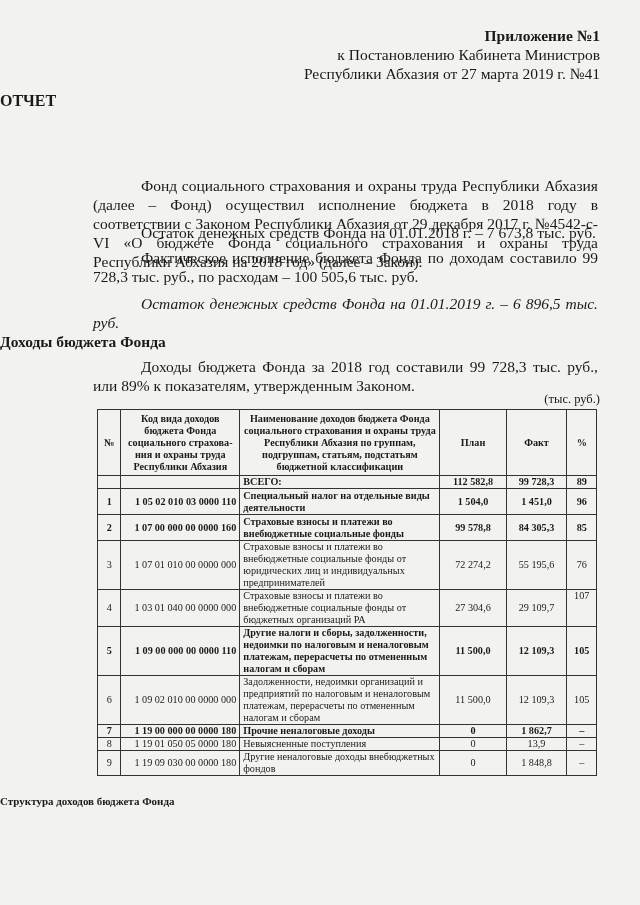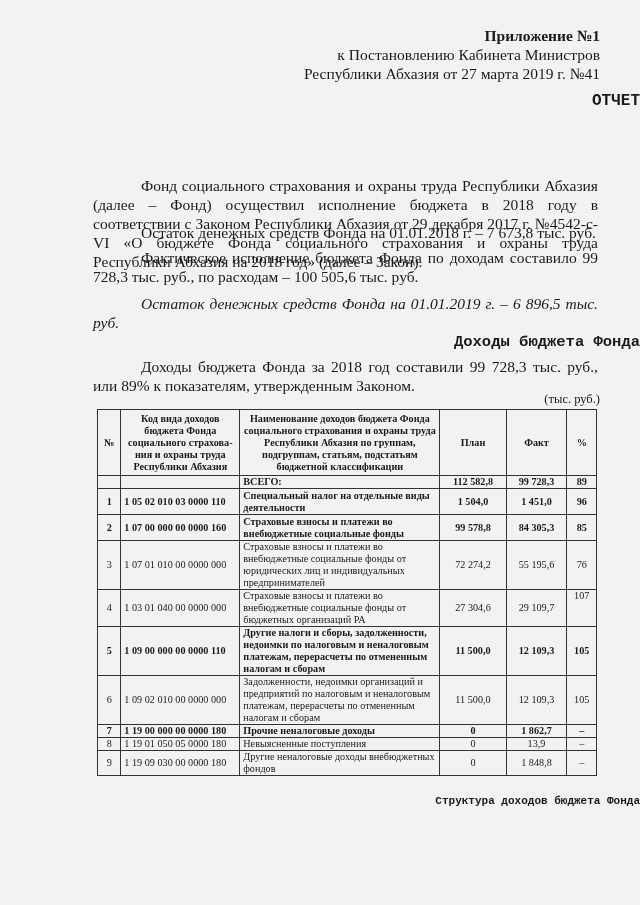--- a/index.html
+++ b/index.html
@@ -6,41 +6,41 @@
   body {
     width: 640px; height: 905px; overflow: hidden;
     background: #f2f2f0;
     font-family: "Liberation Serif", serif;
     color: #1a1a1a;
     position: relative;
   }
   .page { position: absolute; left: 0; top: 0; width: 640px; height: 905px; }
   .appendix { position: absolute; right: 40px; top: 26px; text-align: right; font-size: 15.5px; line-height: 19px; }
   .appendix .title { font-weight: bold; }
-  .center { position: absolute; left: 0; width: 640px; text-align: right; font-weight: bold; font-family: Liberation Mono, monospace; }
+  .center { position: absolute; left: 0; width: 640px; text-align: left; font-weight: bold; }
   .report-title { top: 92px; font-size: 16px; }
   .report-subtitle { top: 123px; font-size: 15.5px; line-height: 19px; }
   .para { position: absolute; left: 93px; width: 505px; font-size: 15.5px; line-height: 19px; text-align: justify; }
   .para .ind { display: inline-block; width: 48px; }
   .p1 { top: 176px; text-align-last: left; font-family: Liberation Serif, serif; }
   .p2 { top: 223px; }
   .p3 { top: 248px; text-align-last: left; }
   .p4 { top: 294px; font-style: italic; }
   .income-heading { top: 333px; font-size: 15.5px; }
   .p5 { top: 357px; text-align-last: left; }
   .units { position: absolute; right: 40px; top: 392px; font-size: 12.5px; }
   table.t {
     position: absolute; left: 97px; top: 409px; width: 500px;
     border-collapse: collapse; font-size: 10.2px; line-height: 12px;
     font-family: "Liberation Serif", serif;
   }
   table.t td, table.t th { border: 1px solid #333; padding: 0 3px; vertical-align: middle; }
   table.t th { font-weight: bold; text-align: center; }
   .c-no { width: 16px; text-align: center; }
-  .c-code { width: 110px; text-align: left; }
+  .c-code { width: 110px; text-align: right; }
   .c-name { width: 190px; text-align: left; }
   .c-plan { width: 58px; text-align: center; }
   .c-fact { width: 53px; text-align: center; }
   .c-pct { width: 22px; text-align: center; }
   tr.b td { font-weight: bold; }
   .top { vertical-align: top !important; }
   .structure-heading { top: 795px; font-size: 11px; }
   .p6 { top: 821px; text-align-last: left; }
 </style>
 </head>

